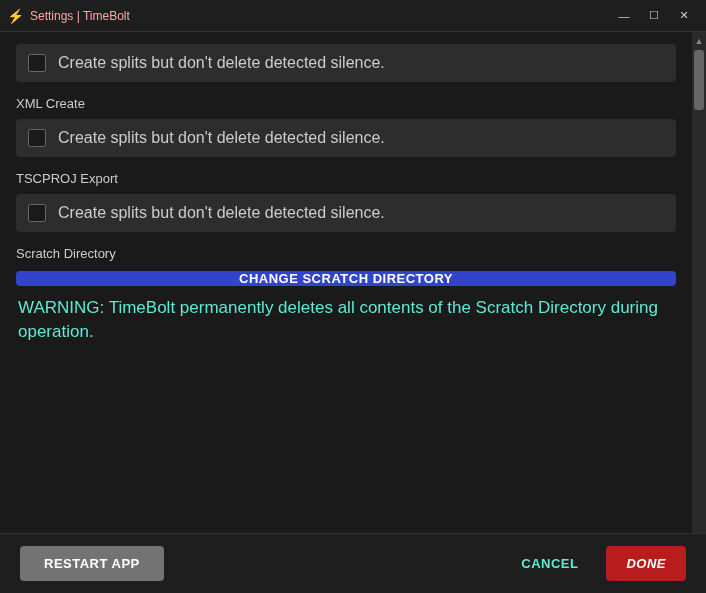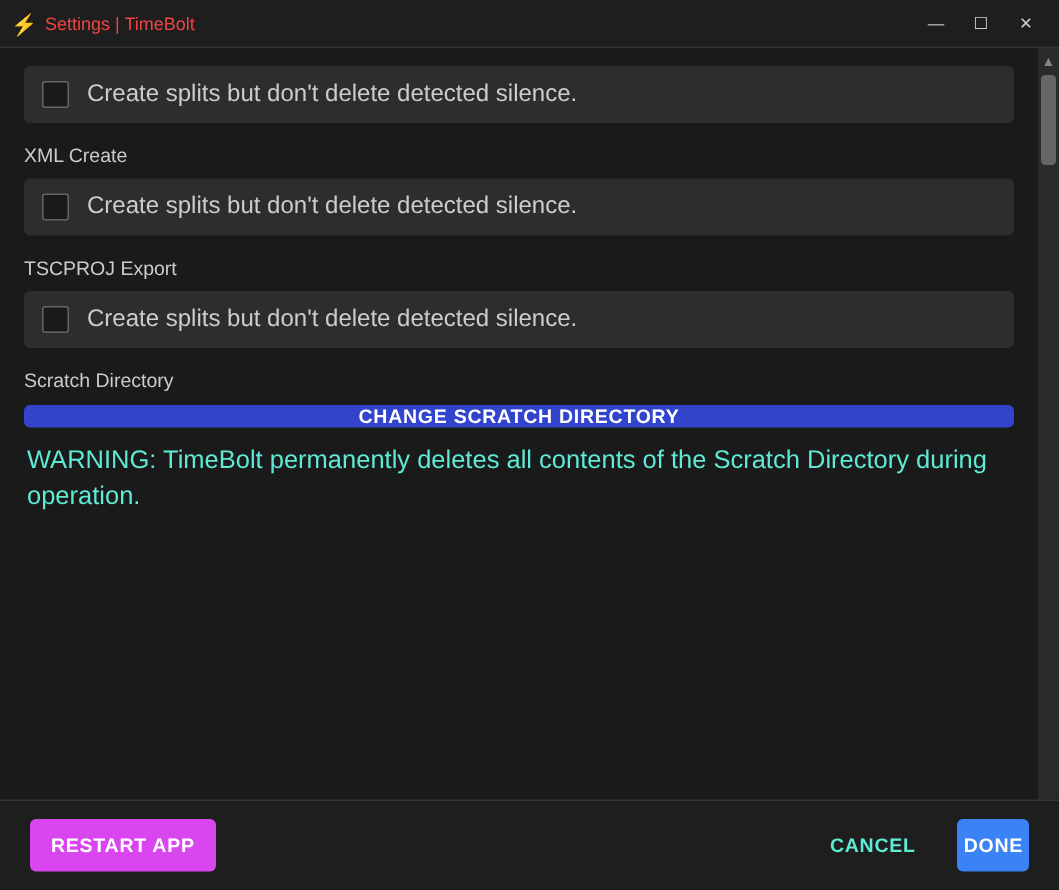--- a/index.html
+++ b/index.html
@@ -32,21 +32,21 @@
     .title-bar-icon {
       width: 16px;
       height: 16px;
       display: flex;
       align-items: center;
       justify-content: center;
       color: #f0c040;
       font-size: 14px;
     }
     .title-bar-text {
-      color: #ef4444;
+      color: #fca5a5;
       font-size: 12px;
     }
     .title-bar-controls {
       display: flex;
       gap: 2px;
     }
     .title-btn {
       width: 28px;
       height: 20px;
       background: transparent;
@@ -162,55 +162,56 @@
       background: #1e1e1e;
       height: 60px;
       display: flex;
       align-items: center;
       justify-content: space-between;
       padding: 0 20px;
       border-top: 1px solid #333;
       flex-shrink: 0;
     }
     .restart-btn {
-      background: #d946ef;
+      background: #737373;
       color: white;
       border: none;
       font-size: 13px;
       font-weight: bold;
       letter-spacing: 0.5px;
-      padding: 10px 14px;
+      padding: 10px 24px;
       border-radius: 4px;
       cursor: pointer;
     }
     .footer-right {
       display: flex;
       gap: 12px;
       align-items: center;
     }
     .cancel-btn {
       background: transparent;
       color: #5eead4;
       border: none;
       font-size: 13px;
       font-weight: bold;
       letter-spacing: 0.5px;
       padding: 10px 16px;
       cursor: pointer;
     }
     .done-btn {
-      background: #3b82f6;
+      background: #b91c1c;
       color: white;
       border: none;
       font-size: 13px;
       font-weight: bold;
       letter-spacing: 0.5px;
-      padding: 10px 4px;
-      border-radius: 4px;
-      cursor: pointer;
+      padding: 10px 20px;
+      border-radius: 4px;
+      cursor: pointer;
+      font-style: italic;
     }
 
     
     .top-partial {
       background: #2d2d2d;
       border-radius: 4px;
       padding: 10px 12px;
       display: flex;
       align-items: center;
       gap: 12px;

